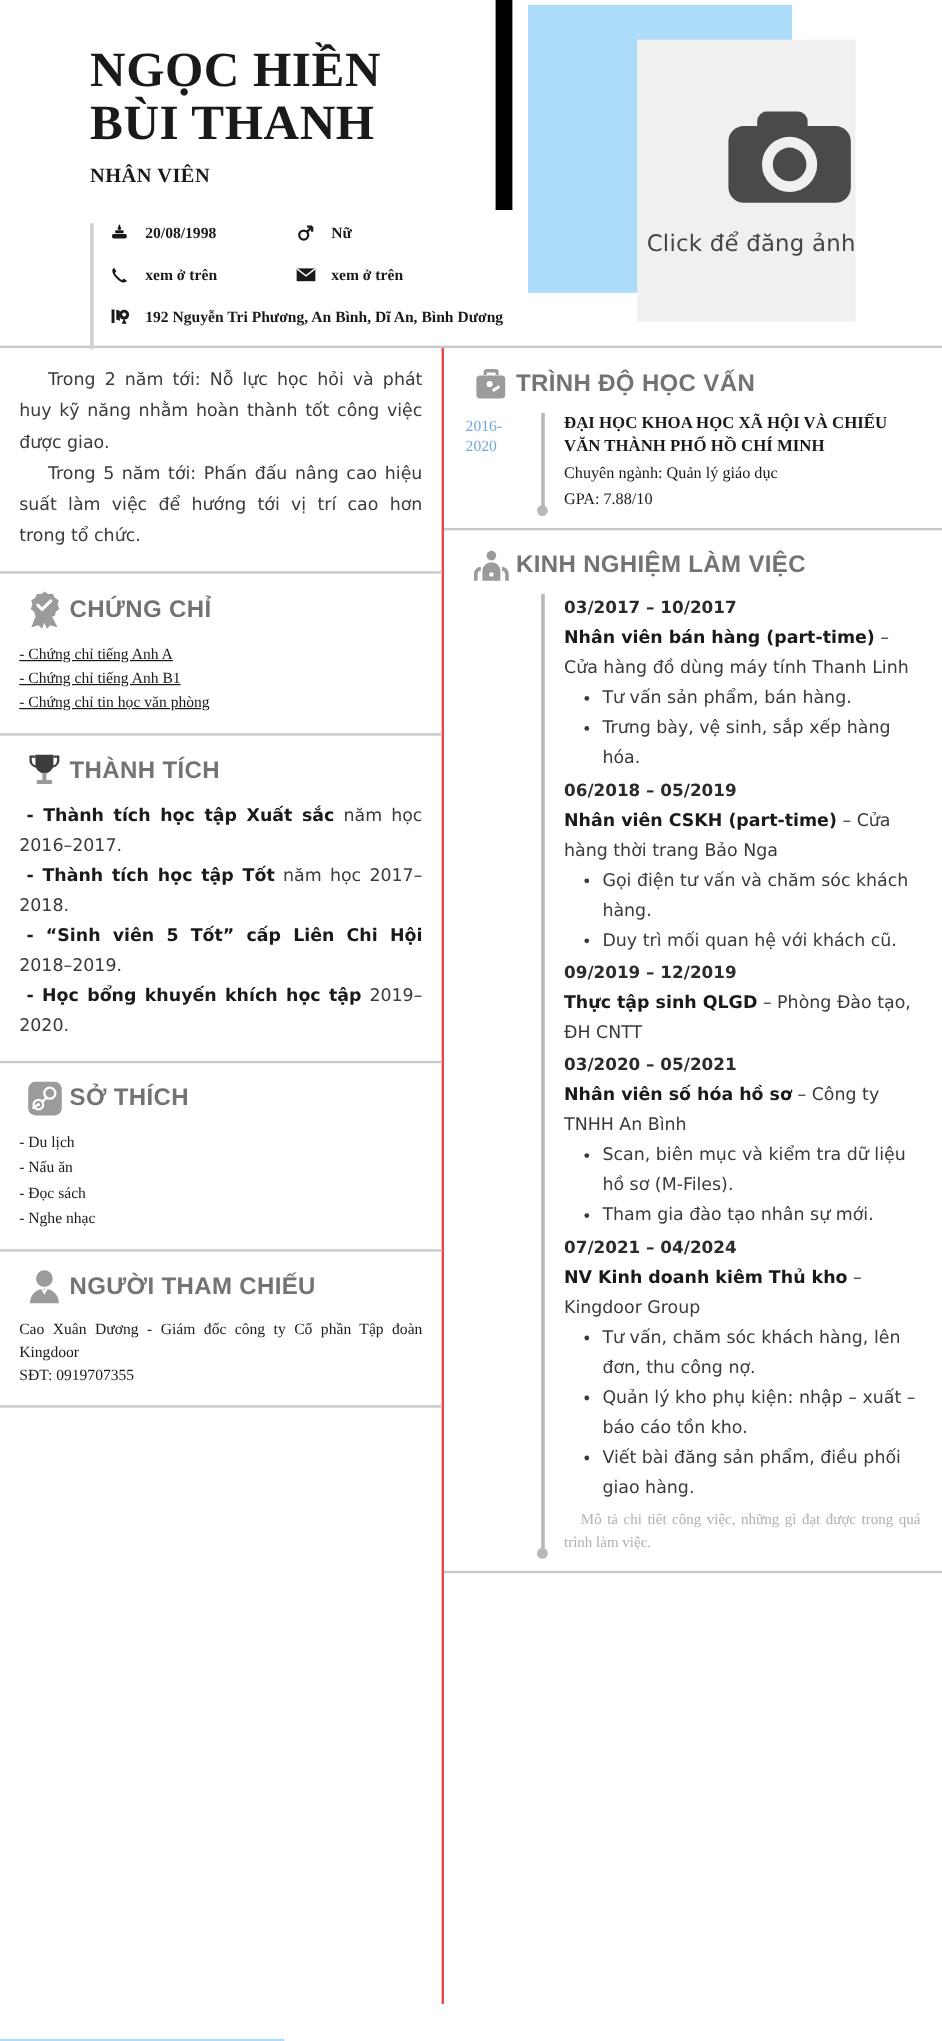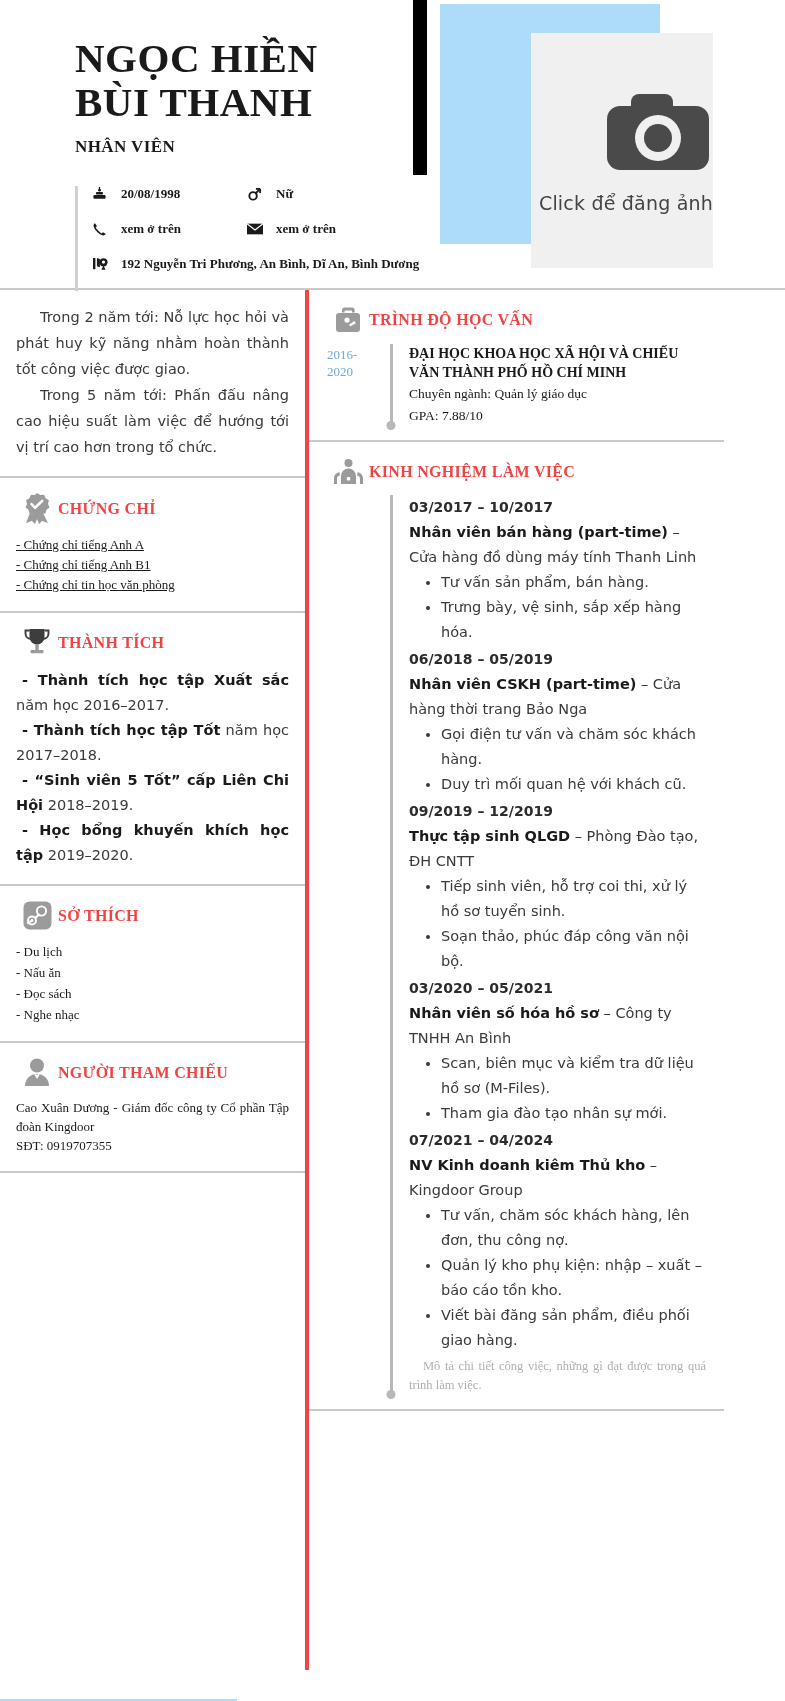--- a/index.html
+++ b/index.html
@@ -57,31 +57,31 @@
   .c-cell { display: flex; align-items: center; width: 155px; }
   .c-cell.wide { width: 340px; }
   .c-ico {
     width: 22px; min-width: 22px; display: flex; align-items: center;
     justify-content: flex-start; color: #1a1a1a;
   }
   .c-txt { font-size: 13px; color: #1a1a1a; margin-left: 7px; }
 
   
   .body-wrap { display: flex; height: 1380px; }
-  .col-left { width: 309px; border-right: 4px solid #ef4444; }
+  .col-left { width: 370px; border-right: 2px solid #ef4444; }
   .col-right { width: 415px; }
 
   .panel { border-bottom: 2px solid #c9c9c9; padding: 14px 16px 16px 16px; }
   .panel.last { border-bottom: 2px solid #c9c9c9; }
 
   .sec-head { display: flex; align-items: center; margin-bottom: 10px; }
   .sec-ico { width: 42px; min-width: 42px; display:flex; align-items:center; justify-content:center; }
   .sec-title {
-    font-family: Liberation Serif, serif;
-    font-weight: 700; font-size: 16px; color: #ef4444; letter-spacing: .3px;
+    font-family: Liberation Sans, sans-serif;
+    font-weight: 700; font-size: 20px; color: #737373; letter-spacing: .3px;
   }
 
   .goal-p {
     font-family: "DejaVu Sans", sans-serif;
     font-size: 14.5px; line-height: 26px; color: #3a3a3a;
     text-align: justify; text-indent: 24px;
   }
 
   .dash-list { font-size: 13px; line-height: 20px; color: #1a1a1a; }
   .dash-list div { white-space: nowrap; text-decoration: underline; }
@@ -391,24 +391,20 @@
               <div class="job-role"><b>Nhân viên CSKH (part-time)</b><span> – Cửa hàng thời trang Bảo Nga</span></div>
               <ul>
                 <li>Gọi điện tư vấn và chăm sóc khách hàng.</li>
                 <li>Duy trì mối quan hệ với khách cũ.</li>
               </ul>
             </div>
 
             <div class="job">
               <div class="job-dates">09/2019 – 12/2019</div>
               <div class="job-role"><b>Thực tập sinh QLGD</b><span> – Phòng Đào tạo, ĐH CNTT</span></div>
-              <ul>
-                <li>Tiếp sinh viên, hỗ trợ coi thi, xử lý hồ sơ tuyển sinh.</li>
-                <li>Soạn thảo, phúc đáp công văn nội bộ.</li>
-              </ul>
             </div>
 
             <div class="job">
               <div class="job-dates">03/2020 – 05/2021</div>
               <div class="job-role"><b>Nhân viên số hóa hồ sơ</b><span> – Công ty TNHH An Bình</span></div>
               <ul>
                 <li>Scan, biên mục và kiểm tra dữ liệu hồ sơ (M-Files).</li>
                 <li>Tham gia đào tạo nhân sự mới.</li>
               </ul>
             </div>

